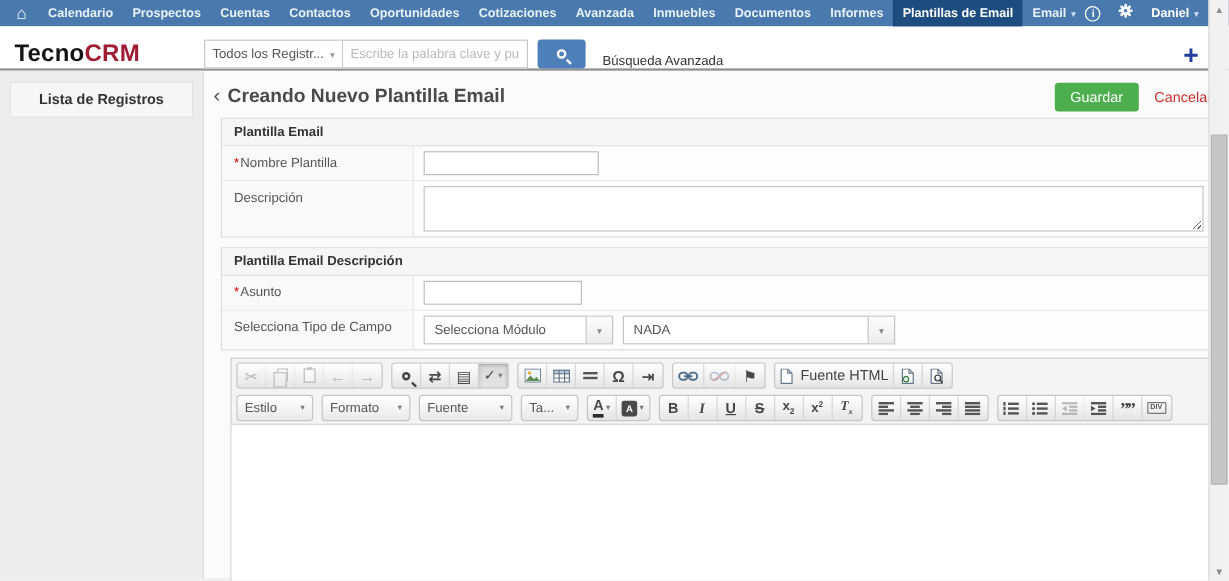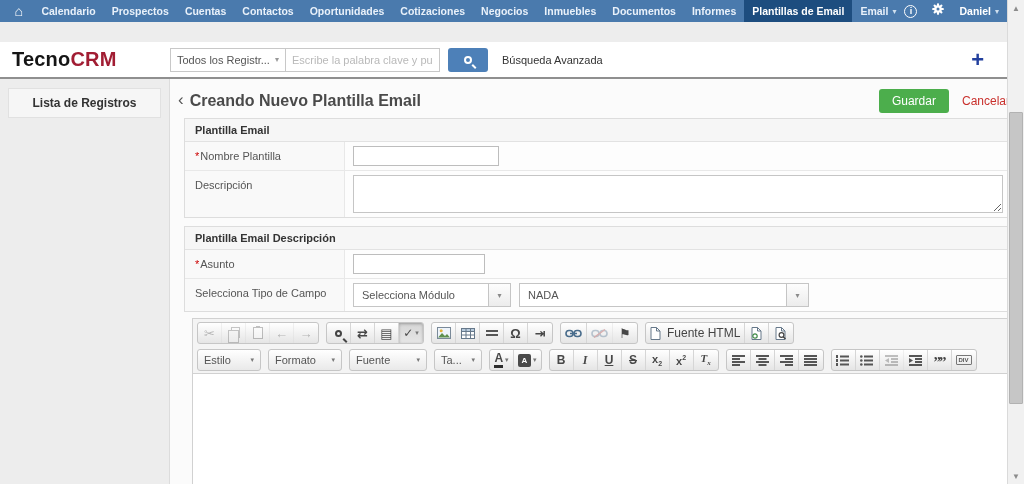--- a/index.html
+++ b/index.html
@@ -10,21 +10,21 @@
   .topnav { height:22px; background:#4a7aad; display:flex; align-items:stretch; padding-left:4px; padding-right:17px; }
   .nav-home { width:30px; display:flex; align-items:center; justify-content:center; color:#fff; font-size:14px; line-height:1; }
   .nav-item { display:flex; align-items:center; padding:0 8px; font-size:10.5px; font-weight:bold; color:#e9f1fa; white-space:nowrap; cursor:pointer; }
   .nav-item.active { background:#1d4d7f; color:#fff; }
   .nav-caret { font-size:8px; margin-left:4px; color:#cfe0ef; }
   .nav-right { margin-left:auto; display:flex; align-items:center; gap:14px; padding-right:8px; }
   .info-circle { width:13px; height:13px; border-radius:50%; border:1.5px solid #fff; color:#fff; font-size:9px; font-weight:bold; display:flex; align-items:center; justify-content:center; line-height:1; }
   .user-chip { display:flex; align-items:center; color:#fff; font-size:10.5px; font-weight:bold; }
 
   
-  .searchbar { height:37px; background:#ffffff; border-bottom:2px solid #8f8f8f; display:flex; align-items:center; padding-right:32px;margin-top:20px; }
+  .searchbar { height:37px; background:#ffffff; border-bottom:2px solid #8f8f8f; display:flex; align-items:flex-end; padding-right:17px; }
   .logo-wrap { width:170px; padding-left:12px; font-size:20px; font-weight:800; letter-spacing:.2px; white-space:nowrap; }
   .logo-primary { color:#151515; }
   .logo-accent { color:#a11d33; }
   .scope-select { width:116px; height:24px; border:1px solid #c8c8c8; background:#fff; display:flex; align-items:center; justify-content:space-between; padding:0 6px; font-size:11px; color:#555; cursor:pointer; }
   .scope-caret { font-size:8px; color:#999; }
   .search-input { width:154px; height:24px; border:1px solid #c8c8c8; border-left:none; padding:0 6px; font-size:11px; color:#333; font-family:inherit; }
   .search-input::placeholder { color:#b9b9b9; }
   .search-btn { width:40px; height:24px; margin-left:8px; background:#4d80b8; border:none; border-radius:3px; display:flex; align-items:center; justify-content:center; cursor:pointer; }
   .mag { width:8px; height:8px; border:2px solid #fff; border-radius:50%; position:relative; display:inline-block; }
   .mag::after { content:''; position:absolute; width:2px; height:5px; background:#fff; left:7px; top:6px; transform:rotate(-45deg); }
@@ -53,21 +53,21 @@
   .label-cell { width:160px; flex:0 0 160px; padding:8px 10px; background:#f9f9f9; border-right:1px solid #e8e8e8; }
   .value-cell { flex:1; padding:4px 8px; display:flex; align-items:center; gap:8px; }
   .req { color:#cc0000; margin-right:1px; }
   .txt-input { width:146px; height:20px; border:1px solid #bdbdbd; padding:0 4px; font-family:inherit; font-size:11px; }
   .txt-input.narrow { width:132px; }
   .desc-area { width:100%; height:38px; border:1px solid #c5c5c5; resize:vertical; font-family:inherit; font-size:11px; padding:2px 4px; }
   .fake-select { display:inline-flex; align-items:stretch; height:24px; border:1px solid #c5c5c5; background:#fff; cursor:pointer; }
   .fs-label { flex:1; display:flex; align-items:center; padding:0 8px; font-size:11px; color:#555; overflow:hidden; white-space:nowrap; }
   .fs-caret { width:22px; border-left:1px solid #c5c5c5; background:linear-gradient(#fdfdfd,#ececec); display:flex; align-items:center; justify-content:center; color:#8a8a8a; font-size:8px; }
   .sel-module { width:158px; }
-  .sel-field { width:290px; }
+  .sel-field { width:227px; }
 
   
   .editor { margin:6px 0 0 8px; border:1px solid #d1d1d1; background:#f4f4f4; }
   .toolbar { padding:3px 4px 2px 4px; display:flex; align-items:center; flex-wrap:nowrap; }
   .tb-group { display:inline-flex; align-items:stretch; border:1px solid #c6c6c6; border-radius:3px; background:linear-gradient(#ffffff,#e5e5e5); margin-right:7px; height:22px; overflow:hidden; }
   .tb-btn { display:flex; align-items:center; justify-content:center; min-width:24px; padding:0 4px; border-right:1px solid #d6d6d6; color:#474747; font-size:12px; cursor:pointer; gap:2px; }
   .tb-btn:last-child { border-right:none; }
   .tb-btn.disabled { opacity:.35; }
   .tb-btn.pressed { background:linear-gradient(#d6d6d6,#e6e6e6); box-shadow:inset 0 1px 3px rgba(0,0,0,.28); }
   .tb-caret { font-size:7px; color:#777; }
@@ -105,21 +105,21 @@
 <body>
 
 <nav class="topnav">
   <a class="nav-home">⌂</a>
   <a class="nav-item">Calendario</a>
   <a class="nav-item">Prospectos</a>
   <a class="nav-item">Cuentas</a>
   <a class="nav-item">Contactos</a>
   <a class="nav-item">Oportunidades</a>
   <a class="nav-item">Cotizaciones</a>
-  <a class="nav-item">Negocios</a>
+  <a class="nav-item">Avanzada</a>
   <a class="nav-item">Inmuebles</a>
   <a class="nav-item">Documentos</a>
   <a class="nav-item">Informes</a>
   <a class="nav-item active">Plantillas de Email</a>
   <a class="nav-item">
     <span>Email</span>
     <span class="nav-caret">▾</span>
   </a>
   <div class="nav-right">
     <span class="info-circle">i</span>

